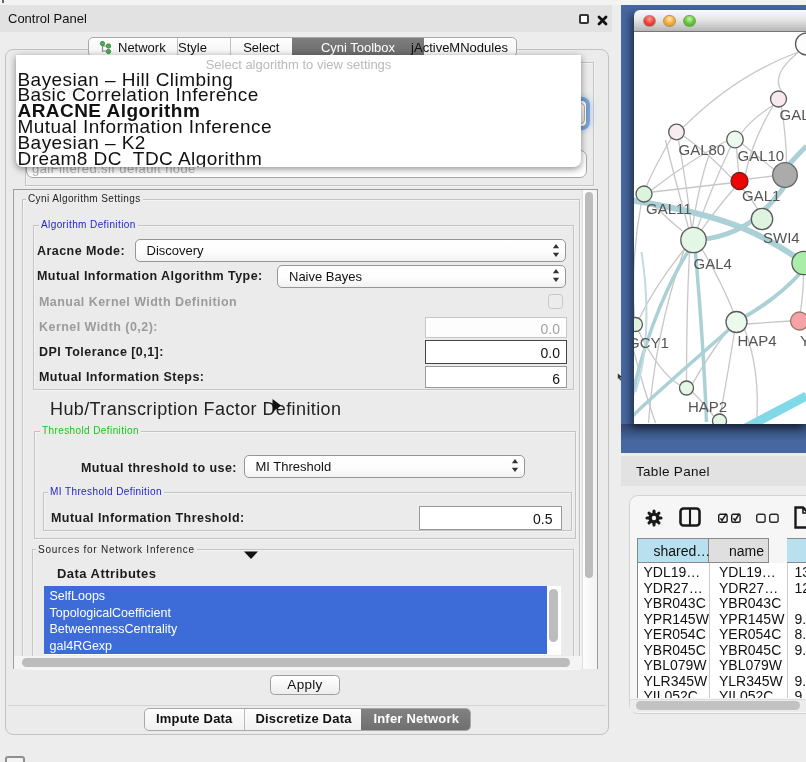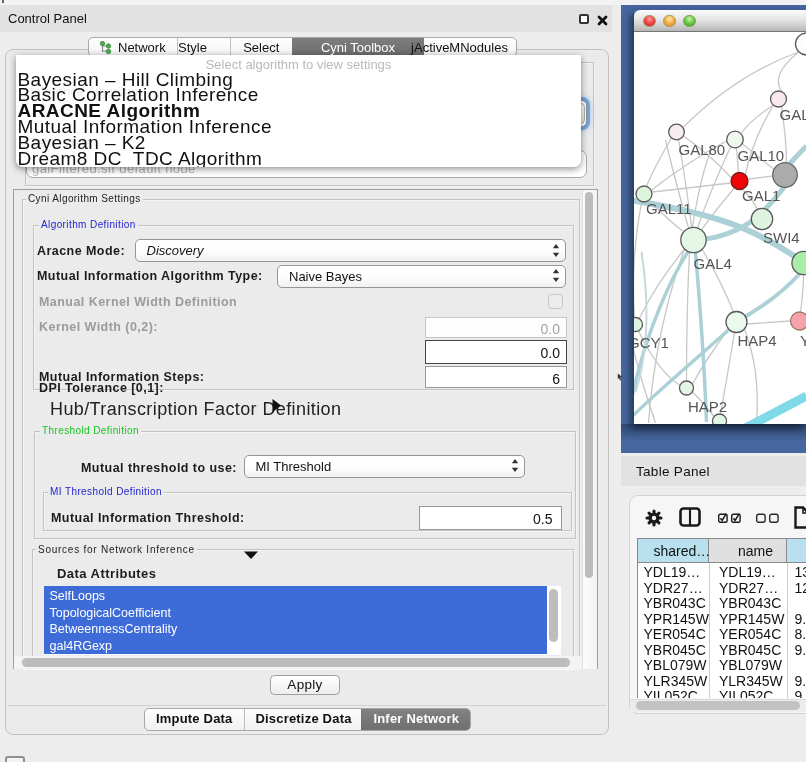--- a/index.html
+++ b/index.html
@@ -43,21 +43,21 @@
 
 <div class="abs" style="left:12.5px;top:189px;width:585px;height:480px;border:1px solid #9e9e9e;background:#ebebeb;"></div>
 
 <div class="gbox" style="left:22px;top:199px;width:558px;height:470px;border-bottom:none;"></div>
 <div class="gtitle" style="left:26px;top:192.5px;color:#222;">Cyni Algorithm Settings</div>
 
 <div class="gbox" style="left:33px;top:225px;width:540.5px;height:165px;"></div>
 <div class="gtitle" style="left:39px;top:219px;color:#2323cf;">Algorithm Definition</div>
 
 <div class="lbl abs" style="left:37px;top:243.5px;">Aracne Mode:</div>
-<div class="combo" style="left:134.5px;top:239px;width:431px;height:23px;font-style:italic;">
+<div class="combo" style="left:134.5px;top:239px;width:431px;height:23px;">
   <div class="ctext">Discovery</div>
 </div>
 <svg class="abs" style="left:552px;top:243.5px;" width="8" height="13" viewBox="0 0 8 13">
   <path d="M4 0 L7.2 4.3 L0.8 4.3 Z" fill="#333"></path>
     <path d="M4 13 L7.2 8.7 L0.8 8.7 Z" fill="#333"></path>
 </svg>
 
 <div class="lbl abs" style="left:37px;top:269px;">Mutual Information Algorithm Type:</div>
 <div class="combo" style="left:277px;top:264.5px;width:288.5px;height:23px;">
   <div class="ctext">Naive Bayes</div>
@@ -66,21 +66,21 @@
   <path d="M4 0 L7.2 4.3 L0.8 4.3 Z" fill="#333"></path>
     <path d="M4 13 L7.2 8.7 L0.8 8.7 Z" fill="#333"></path>
 </svg>
 
 <div class="lbl abs" style="left:39px;top:295px;color:#9b9b9b;">Manual Kernel Width Definition</div>
 <div class="abs" style="left:548px;top:294px;width:14.5px;height:14.5px;background:#ececec;border:1px solid #c6c6c6;border-radius:3.5px;"></div>
 
 <div class="lbl abs" style="left:39px;top:319.5px;color:#9b9b9b;">Kernel Width (0,2):</div>
 <div class="field" style="left:425px;top:316.5px;width:142px;height:21.5px;border:1px solid #c6c6c6;background:#fdfdfd;color:#a3a3a3;font-size:14px;padding:3px 6px 0 0;">0.0</div>
 
-<div class="lbl abs" style="left:39px;top:344.5px;margin-top:36px;">DPI Tolerance [0,1]:</div>
+<div class="lbl abs" style="left:39px;top:344.5px;">DPI Tolerance [0,1]:</div>
 <div class="field" style="left:425px;top:339.5px;width:142px;height:24.5px;border:1.5px solid #444;font-size:14px;padding:4px 6px 0 0;">0.0</div>
 
 <div class="lbl abs" style="left:39px;top:369.5px;">Mutual Information Steps:</div>
 <div class="field" style="left:425px;top:365.5px;width:142px;height:22.5px;border:1px solid #999;font-size:14px;padding:4px 6px 0 0;">6</div>
 
 <div class="abs" style="left:50px;top:398.5px;font-size:18px;color:#222;letter-spacing:0.4px;">Hub/Transcription Factor Definition</div>
 <svg class="abs" style="left:271px;top:398px;" width="11" height="15" viewBox="0 0 11 15">
   <path d="M1.5 1 L10 7.5 L1.5 14 Z" fill="#111"></path>
 </svg>
 
@@ -267,21 +267,21 @@
   <rect x="0.7" y="1.2" width="8.4" height="8.1" rx="2" fill="none" stroke="#2a2a2a" stroke-width="1.4"></rect>
   <rect x="13.7" y="1.2" width="8.4" height="8.1" rx="2" fill="none" stroke="#2a2a2a" stroke-width="1.4"></rect>
 </svg>
 <svg class="abs" style="left:794px;top:506px;" width="16" height="23" viewBox="0 0 16 23">
   <path d="M1.5 1.5 H9 L14.5 7 V21.5 H1.5 Z" fill="none" stroke="#1a1a1a" stroke-width="2.4"></path>
   <path d="M9 1.5 V7 H14.5" fill="none" stroke="#1a1a1a" stroke-width="1.6"></path>
 </svg>
 
 <div class="abs" style="left:636.5px;top:538px;width:169.5px;height:160px;overflow:hidden;border-left:1px solid #888;">
   <div style="position:absolute;left:0;top:0;width:71.5px;height:25px;background:#b9e0ef;border:1px solid #8a8a8a;border-left:none;text-align:center;font-size:14px;color:#111;padding-top:4px;padding-left:16px;">shared…</div>
-  <div style="position:absolute;left:71.5px;top:0;width:78px;height:25px;background:#dfdfdf;border:1px solid #8a8a8a;border-left:none;text-align:center;font-size:14px;color:#111;padding-top:4px;padding-left:16px;">name</div>
+  <div style="position:absolute;left:71.5px;top:0;width:60px;height:25px;background:#dfdfdf;border:1px solid #8a8a8a;border-left:none;text-align:center;font-size:14px;color:#111;padding-top:4px;padding-left:16px;">name</div>
   <div style="position:absolute;left:149.5px;top:0;width:60px;height:25px;background:#b9e0ef;border:1px solid #8a8a8a;border-left:none;"></div>
   <div style="position:absolute;left:0;top:25px;width:200px;font-size:14px;color:#111;line-height:15.5px;background:#fff;height:140px;">
     <div style="position:absolute;left:6px;top:2px;">YDL19…<br>YDR27…<br>YBR043C<br>YPR145W<br>YER054C<br>YBR045C<br>YBL079W<br>YLR345W<br>YIL052C</div>
     <div style="position:absolute;left:81.5px;top:2px;">YDL19…<br>YDR27…<br>YBR043C<br>YPR145W<br>YER054C<br>YBR045C<br>YBL079W<br>YLR345W<br>YIL052C</div>
     <div style="position:absolute;left:157px;top:2px;">13<br>12<br><br>9.<br>8.<br>9.<br><br>9.<br>9.</div>
     <div style="position:absolute;left:71px;top:0;width:1px;height:140px;background:#ccc;"></div>
     <div style="position:absolute;left:149px;top:0;width:1px;height:140px;background:#ccc;"></div>
   </div>
 </div>
 

